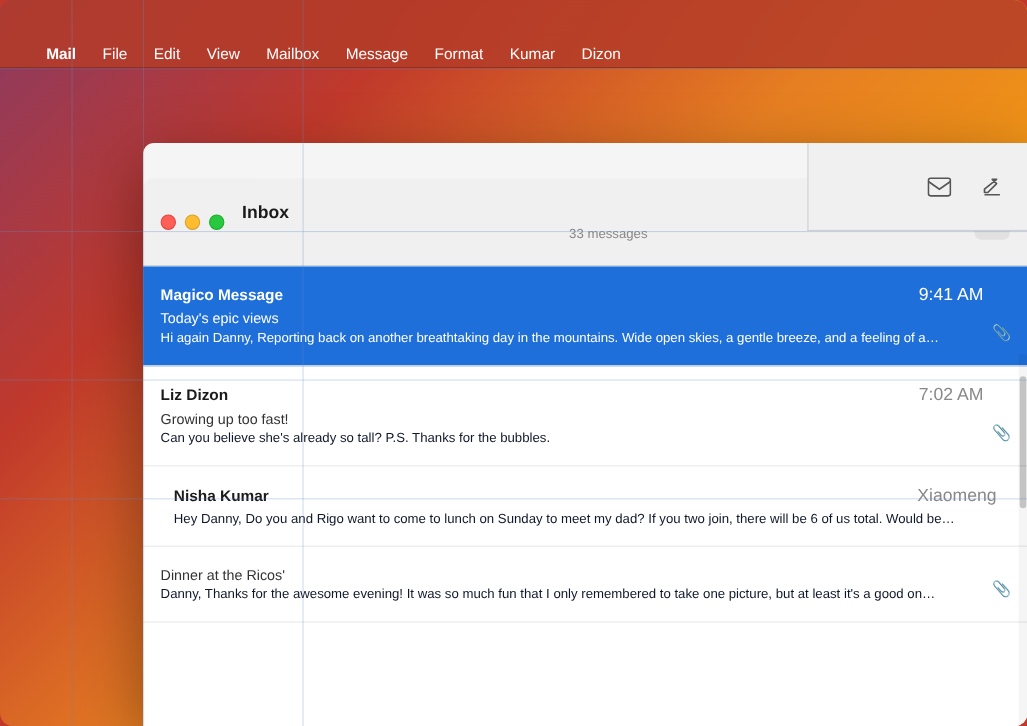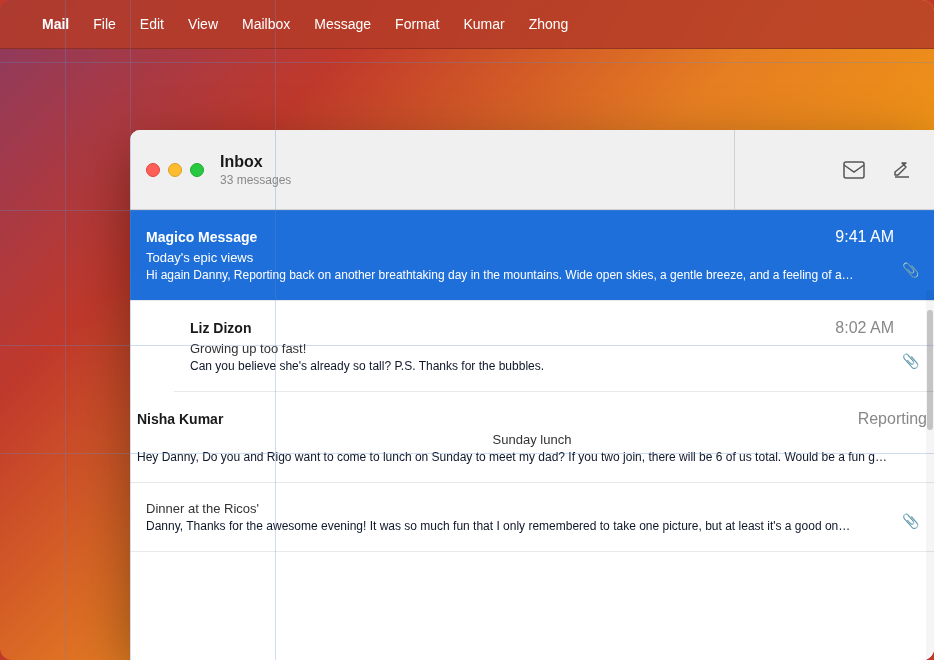--- a/index.html
+++ b/index.html
@@ -21,25 +21,25 @@
       background: linear-gradient(135deg, #8B3A62 0%, #C0392B 25%, #E67E22 50%, #F39C12 75%, #E8A87C 100%);
       z-index: 0;
     }
 
     
     .menubar {
       position: absolute;
       top: 0;
       left: 0;
       right: 0;
-      height: 49px;
+      height: 62px;
       background: rgba(180, 60, 40, 0.85);
       backdrop-filter: blur(20px);
       display: flex;
-      align-items: center;
+      align-items: flex-end;
       padding: 0 12px;
       z-index: 100;
       border-bottom: 1px solid rgba(0,0,0,0.2);
     }
 
     .menubar-items {
       display: flex;
       align-items: center;
       gap: 4px;
       width: 100%;
@@ -82,20 +82,21 @@
     
     .window-titlebar {
       height: 80px;
       background: #f0f0f0;
       border-radius: 10px 0 0 0;
       display: flex;
       align-items: center;
       padding: 0 16px;
       border-bottom: 1px solid #d0d0d0;
       position: relative;
+      margin-top: 32px;
     }
 
     .traffic-lights {
       display: flex;
       gap: 8px;
       margin-right: 16px;
     }
 
     .traffic-light {
       width: 14px;
@@ -115,20 +116,21 @@
     .window-title-text {
       font-size: 16px;
       font-weight: 600;
       color: #1a1a1a;
     }
 
     .window-subtitle {
       font-size: 12px;
       color: #888;
       margin-top: 2px;
+      text-align: center;
     }
 
     .window-actions {
       display: flex;
       gap: 12px;
       align-items: center;
     }
 
     .window-action-btn {
       width: 32px;
@@ -365,21 +367,21 @@
   <div class="menubar-items">
     <div class="menubar-item apple-logo"> </div>
     <div class="menubar-item bold">Mail</div>
     <div class="menubar-item">File</div>
     <div class="menubar-item">Edit</div>
     <div class="menubar-item">View</div>
     <div class="menubar-item">Mailbox</div>
     <div class="menubar-item">Message</div>
     <div class="menubar-item">Format</div>
     <div class="menubar-item">Kumar</div>
-    <div class="menubar-item">Zhong</div>
+    <div class="menubar-item">Dizon</div>
   </div>
 </div>
 
 <div class="reading-pane-header" style="position:absolute; top:130px; right:0; width:200px; height:80px; background:#f0f0f0; border-bottom:1px solid #d0d0d0; border-left:1px solid #d0d0d0; display:flex; align-items:center; justify-content:flex-end; padding:0 16px; gap:16px; z-index:51; border-radius:0 0 0 0;">
   <div class="pane-header-btn">
     <svg width="22" height="18" viewBox="0 0 22 18" fill="none">
       <rect x="1" y="1" width="20" height="16" rx="2" stroke="#555" stroke-width="1.5" fill="none"></rect>
       <path d="M1 4l10 7 10-7" stroke="#555" stroke-width="1.5" fill="none"></path>
     </svg>
   </div>
@@ -418,36 +420,35 @@
     <div class="message-item selected" style="padding:18px 40px 18px 16px;">
       <div class="message-header">
         <span class="message-sender">Magico Message</span>
         <span class="message-time">9:41 AM</span>
       </div>
       <div class="message-subject">Today's epic views</div>
       <div class="message-preview">Hi again Danny, Reporting back on another breathtaking day in the mountains. Wide open skies, a gentle breeze, and a feeling of adventure in the air. I felt lik...</div>
       <span class="attachment-icon">📎</span>
     </div>
 
-    <div class="message-item" style="padding:18px 40px 18px 16px;margin-left:44px;">
+    <div class="message-item" style="padding:18px 40px 18px 16px;">
       <div class="message-header">
         <span class="message-sender">Liz Dizon</span>
-        <span class="message-time">8:02 AM</span>
+        <span class="message-time">7:02 AM</span>
       </div>
       <div class="message-subject">Growing up too fast!</div>
       <div class="message-preview">Can you believe she's already so tall? P.S. Thanks for the bubbles.</div>
       <span class="attachment-icon">📎</span>
     </div>
 
-    <div class="message-item" style="padding:18px 7px;text-align:center;">
+    <div class="message-item" style="padding:18px 28px;">
       <div class="message-header">
         <span class="message-sender">Nisha Kumar</span>
-        <span class="message-time">Reporting</span>
+        <span class="message-time">Xiaomeng</span>
       </div>
-      <div class="message-subject">Sunday lunch</div>
       <div class="message-preview">Hey Danny, Do you and Rigo want to come to lunch on Sunday to meet my dad? If you two join, there will be 6 of us total. Would be a fun group. Even if you ca...</div>
     </div>
 
     <div class="message-item" style="padding:18px 40px 18px 16px;">
       <div class="message-subject">Dinner at the Ricos'</div>
       <div class="message-preview">Danny, Thanks for the awesome evening! It was so much fun that I only remembered to take one picture, but at least it's a good one. The family and I...</div>
       <span class="attachment-icon">📎</span>
     </div>
 
     <div class="scrollbar">

